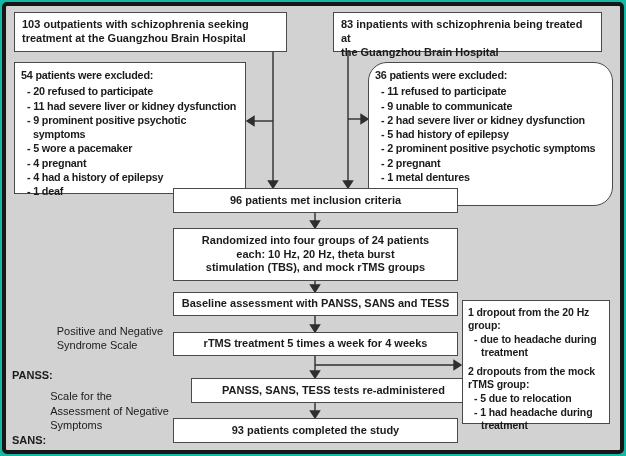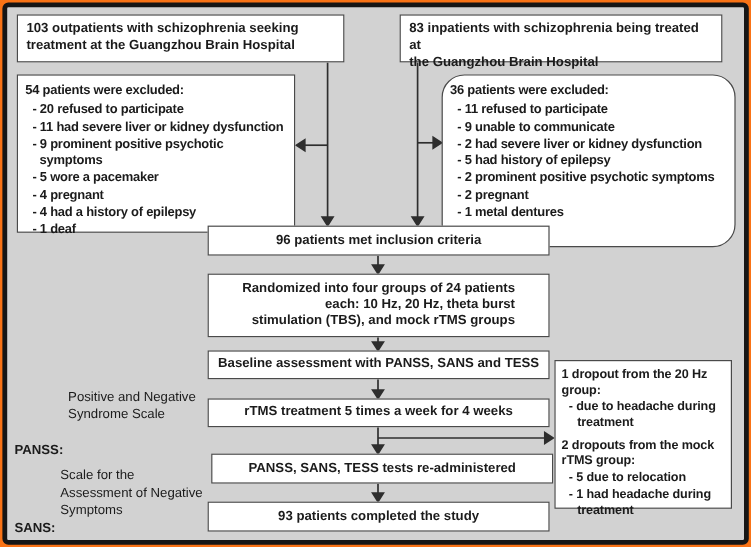--- a/index.html
+++ b/index.html
@@ -1,29 +1,29 @@
 <!DOCTYPE html>
 <html><head>
 <meta charset="utf-8">
 <style>
   html,body{margin:0;padding:0;background:#ffffff;}
   .stage{
-    position:relative;width:626px;height:456px;background:#f97316;overflow:hidden;
+    position:relative;width:626px;height:456px;background:#14b8a6;overflow:hidden;
     font-family:"Liberation Sans","DejaVu Sans",sans-serif;color:#1b1b1b;
   }
   .frame{
     position:absolute;left:2px;top:2px;width:614px;height:444px;
     border:4px solid #161616;border-radius:5px;background:#d2d2d2;
   }
   .arrow-layer{position:absolute;left:0;top:0;width:626px;height:456px;pointer-events:none;}
   .box{
     position:absolute;background:#ffffff;border:1px solid #4a4a4a;box-sizing:border-box;
     font-weight:bold;font-size:11px;line-height:1.25;color:#1b1b1b;
   }
-  .center-box{display:flex;align-items:center;justify-content:center;text-align:right;padding:2px 6px;}
+  .center-box{display:flex;align-items:center;justify-content:center;text-align:center;padding:2px 6px;}
   .pre{white-space:pre-line;}
   .top-box{padding:5px 7px;white-space:pre-line;}
   .list-box{padding:5px 6px;letter-spacing:-0.2px;font-size:10.8px;line-height:1.32;}
   .list-title{margin-bottom:2px;}
   .list-item{padding-left:12px;text-indent:-6px;}
   .dropout-box{padding:5px 5px;font-size:10.5px;letter-spacing:-0.1px;line-height:1.25;}
   .dropout-line{margin-bottom:1px;}
   .dropout-line.dash{padding-left:13px;text-indent:-7px;}
   .dropout-line.spaced{margin-top:5px;}
   .legend{
@@ -106,21 +106,21 @@
   <div class="box center-box" style="left:173px;top:188px;width:285px;height:25px;">96 patients met inclusion criteria</div>
 
   <div class="box center-box pre" style="left:173px;top:228px;width:285px;height:53px;">Randomized into four groups of 24 patients
 each: 10 Hz, 20 Hz, theta burst
 stimulation (TBS), and mock rTMS groups</div>
 
   <div class="box center-box" style="left:173px;top:292px;width:285px;height:24px;">Baseline assessment with PANSS, SANS and TESS</div>
 
   <div class="box center-box" style="left:173px;top:332px;width:285px;height:24px;">rTMS treatment 5 times a week for 4 weeks</div>
 
-  <div class="box center-box" style="left:176px;top:378px;width:285px;height:25px;">PANSS, SANS, TESS tests re-administered</div>
+  <div class="box center-box" style="left:191px;top:378px;width:285px;height:25px;">PANSS, SANS, TESS tests re-administered</div>
 
   <div class="box center-box" style="left:173px;top:418px;width:285px;height:25px;">93 patients completed the study</div>
 
   <div class="box dropout-box" style="left:462px;top:300px;width:148px;height:124px;">
     <div class="dropout-line">1 dropout from the 20 Hz group:</div>
     <div class="dropout-line dash">- due to headache during treatment</div>
     <div class="dropout-line spaced">2 dropouts from the mock rTMS group:</div>
     <div class="dropout-line dash">- 5 due to relocation</div>
     <div class="dropout-line dash">- 1 had headache during treatment</div>
   </div>

